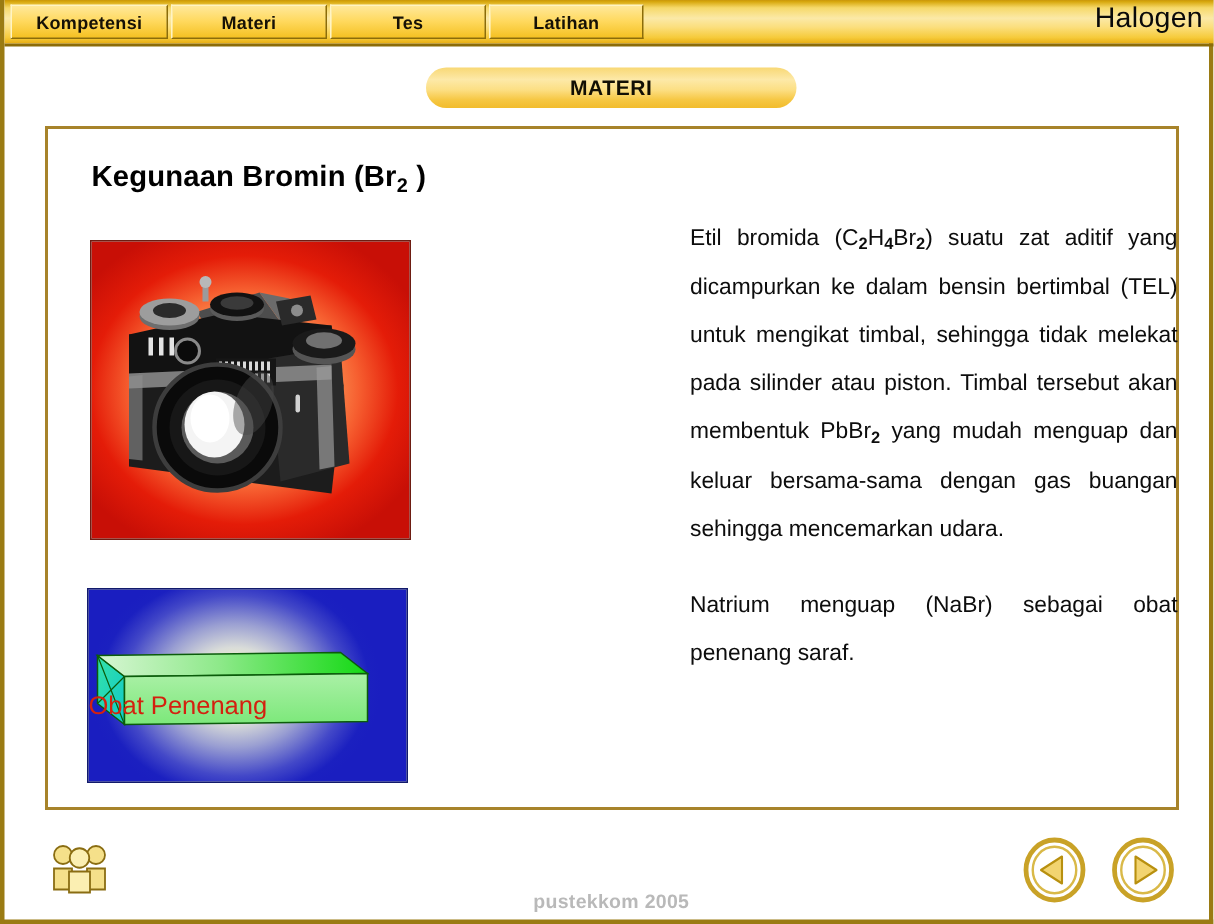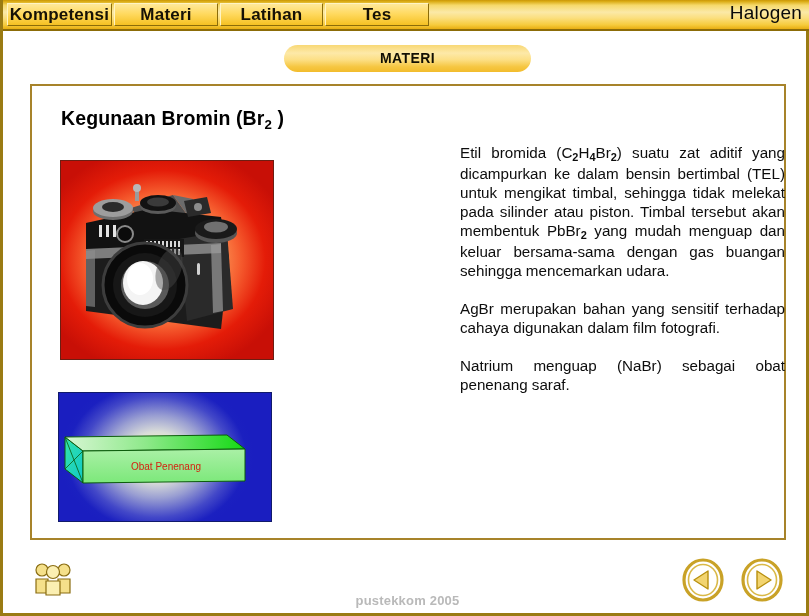--- a/index.html
+++ b/index.html
@@ -47,21 +47,21 @@
     align-items: flex-start;
   }
   .tab {
     height: 23px;
     line-height: 22px;
     box-sizing: border-box;
     border: 1px solid #8b6c09;
     border-top-color: #fff4c4;
     border-left-color: #fff4c4;
     background: linear-gradient(to bottom, #ffe89a 0%, #ffd95e 48%, #f5c123 100%);
-    font-size: 17px;
+    font-size: 12px;
     font-weight: bold;
     color: #161106;
     text-align: center;
     letter-spacing: 0.2px;
     cursor: pointer;
   }
   .tab.t0 { width: 105px; }
   .tab.t1 { width: 104px; }
   .tab.t2 { width: 103px; }
   .tab.t3 { width: 104px; }
@@ -149,39 +149,39 @@
     background: radial-gradient(ellipse 46% 62% at 46% 50%,
         #fdfbe0 0%, #f6f3c8 16%, #d9dcd9 32%, #9a9fd2 52%, #4348c8 76%, #1b20c0 92%, #1a1ec0 100%);
     overflow: hidden;
   }
   #medicine-figure svg { display:block; }
   #medicine-label {
     position: absolute;
     left: 0;
     top: 68px;
     width: 214px;
-    text-align: center;
-    font-size: 10px;
+    text-align: left;
+    font-size: 17px;
     color: #d4210f;
     font-family: "Liberation Sans", sans-serif;
     pointer-events: none;
   }
 
   
   #body-text {
     position: absolute;
     left: 428px;
     top: 57px;
     width: 325px;
     color: #0d0d0d;
   }
   #body-text p {
     margin: 0 0 19px 0;
     font-size: 15.2px;
-    line-height: 19px;
+    line-height: 32px;
     text-align: justify;
     text-justify: inter-word;
   }
   #body-text p.para-last { margin-bottom: 0; }
   #body-text sub {
     font-size: 0.72em;
     font-weight: bold;
     vertical-align: baseline;
     position: relative;
     top: 3px;
@@ -226,22 +226,22 @@
 </style>
 </head>
 <body>
 
 <div id="app-frame">
 
   <div id="top-bar">
     <div class="tab-row">
       <div class="tab t0">Kompetensi</div>
       <div class="tab t1">Materi</div>
+      <div class="tab t3">Tes</div>
       <div class="tab t2">Latihan</div>
-      <div class="tab t3">Tes</div>
     </div>
     <div id="app-title">Halogen</div>
   </div>
 
   <div id="section-pill">MATERI</div>
 
   <div id="content-panel">
 
     <div id="content-heading">
       <span>Kegunaan Bromin (Br</span><sub>2</sub><span> )</span>
@@ -355,21 +355,20 @@
 
         <path d="M24 58 L186 56 L186 88 L24 90 Z" fill="url(#frontface)" stroke="#0b5c0b" stroke-width="1"></path>
       </svg>
       <div id="medicine-label">Obat Penenang</div>
     </div>
 
     <div id="body-text">
       <p>
         <span>Etil bromida (C</span><sub>2</sub><span>H</span><sub>4</sub><span>Br</span><sub>2</sub><span>) suatu zat aditif yang dicampurkan ke dalam bensin bertimbal (TEL) untuk mengikat timbal, sehingga tidak melekat pada silinder atau piston. Timbal tersebut akan membentuk PbBr</span><sub>2</sub><span> yang mudah menguap dan keluar bersama-sama dengan gas buangan sehingga mencemarkan udara.</span>
       </p>
-      <p>AgBr merupakan bahan yang sensitif terhadap cahaya digunakan dalam film fotografi.</p>
       <p class="para-last">Natrium menguap (NaBr) sebagai obat penenang saraf.</p>
     </div>
 
   </div>
 
   <div id="footer">
 
     <div id="group-icon">
       <svg width="40" height="36" viewBox="0 0 40 36">
 

